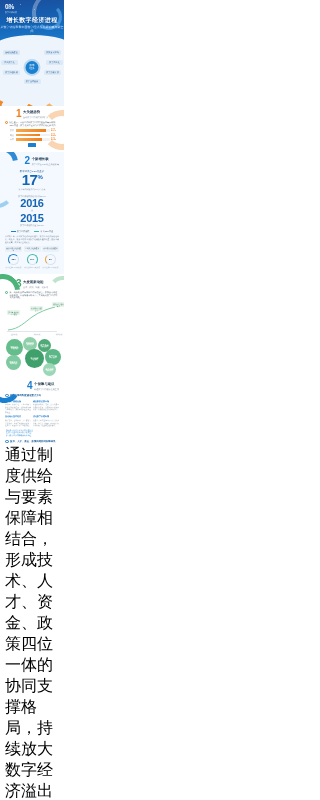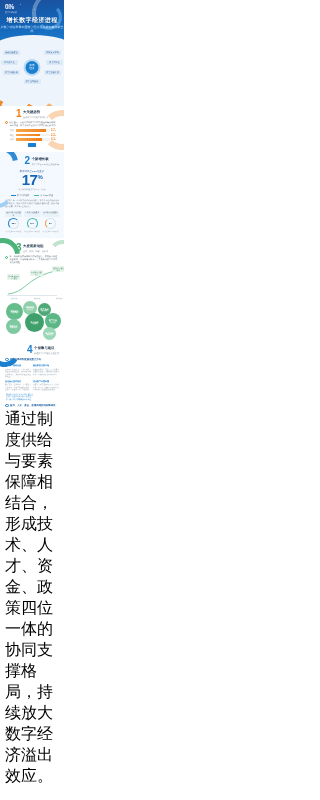--- a/index.html
+++ b/index.html
@@ -320,20 +320,27 @@
         </div>
       </div>
     </div>
 
     <div class="pct-block">
       <div class="pct-cap">数字经济占GDP比重超</div>
       <div class="pct-big"><span>17</span><sup>%</sup></div>
       <div class="pct-foot">较上年同期提升约1.3个百分点</div>
     </div>
 
+    <div class="years">
+      <div class="yr-sub">数字经济规模同比增长约12.4%</div>
+      <div class="yr">2016</div>
+      <div class="yr-sub">较</div>
+      <div class="yr">2015</div>
+      <div class="yr-sub">数字经济规模增速为11.5%</div>
+    </div>
 
     <div class="legend">
       <div class="lg a">
           <i class="ln"></i>
           <span>数字经济规模</span>
         </div>
       <div class="lg b">
           <i class="ln"></i>
           <span>名义GDP增速</span>
         </div>

